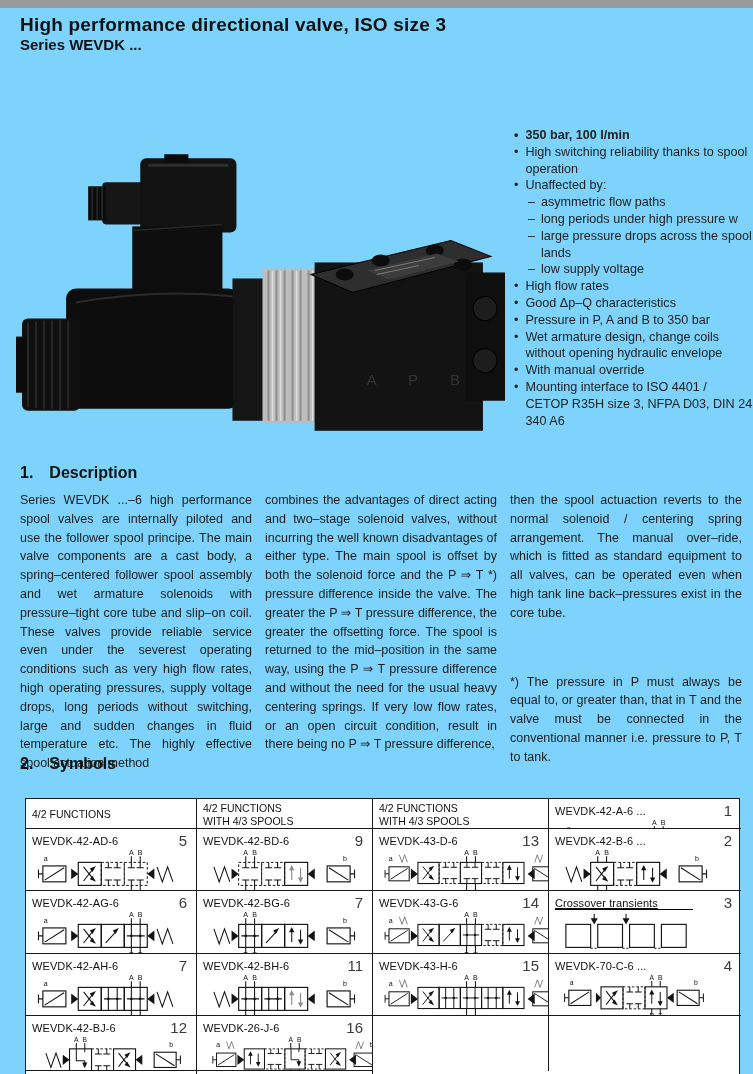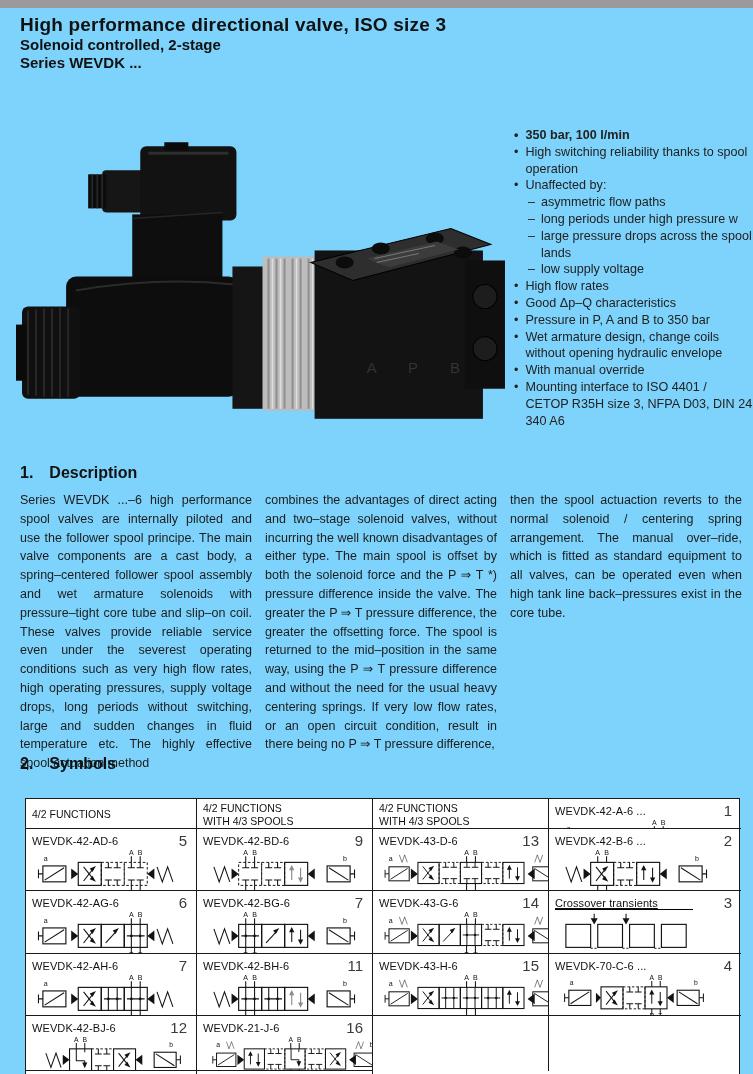--- a/index.html
+++ b/index.html
@@ -3,21 +3,21 @@
 <meta charset="utf-8">
 <style>
   html,body{margin:0;padding:0;background:#9a9a9a;}
   .page{position:relative;width:753px;height:1074px;background:#7dd3fc;overflow:hidden;
         font-family:"Liberation Sans",sans-serif;color:#111;margin:8px auto;}
   
   .hdr{position:absolute;left:20px;top:6px;}
   .hdr .t1{font-size:19px;font-weight:bold;letter-spacing:.2px;margin:0;}
   .hdr .t2{font-size:15px;font-weight:bold;line-height:18px;margin:0;}
   
-  .photo{position:absolute;left:14px;top:100px;width:496px;height:330px;}
+  .photo{position:absolute;left:14px;top:112px;width:496px;height:330px;}
   
   .features{position:absolute;left:514px;top:119px;width:239px;font-size:12.6px;
             line-height:16.8px;color:#222;}
   .features ul{list-style:none;margin:0;padding:0;}
   .features li{display:flex;gap:7px;margin:0;}
   .features li .dot{flex:0 0 auto;}
   .features li.bold{font-weight:bold;}
   .features ul.sub{margin-left:14px;}
   .features ul.sub li{gap:6px;}
   
@@ -113,21 +113,20 @@
     <g id="g-spring">
         <path class="ln" d="M0 3 L6 20 L12 3 L18 20"></path>
       </g>
   </defs>
 </svg>
 
 <div class="page">
 
   <div class="hdr">
     <div class="t1">High performance directional valve, ISO size 3</div>
-    <div class="t2">Solenoid controlled, 2-stage</div>
     <div class="t2">Series WEVDK ...</div>
   </div>
 
   <div class="photo">
     <svg viewBox="0 0 495 325" width="496" height="330">
       <g>
         <rect x="88" y="60" width="48" height="42" rx="4" fill="#161616"></rect>
         <rect x="74" y="64" width="18" height="34" fill="#0c0c0c"></rect>
         <path d="M78 64 v34 M83 64 v34 M88 64 v34" stroke="#2a2a2a" stroke-width="1.5"></path>
         <rect x="126" y="36" width="96" height="74" rx="6" fill="#121212"></rect>
@@ -228,20 +227,21 @@
     </div>
     <div class="cols">
       <div class="col">
           <p>Series WEVDK ...–6 high performance spool valves are internally piloted and use the follower spool principe. The main valve components are a cast body, a spring–centered follower spool assembly and wet armature solenoids with pressure–tight core tube and slip–on coil. These valves provide reliable service even under the severest operating conditions such as very high flow rates, high operating pressures, supply voltage drops, long periods without switching, large and sudden changes in fluid temperature etc. The highly effective spool actuation method</p>
         </div>
       <div class="col">
           <p>combines the advantages of direct acting and two–stage solenoid valves, without incurring the well known disadvantages of either type. The main spool is offset by both the solenoid force and the P ⇒ T *) pressure difference inside the valve. The greater the P ⇒ T pressure difference, the greater the offsetting force. The spool is returned to the mid–position in the same way, using the P ⇒ T pressure difference and without the need for the usual heavy centering springs. If very low flow rates, or an open circuit condition, result in there being no P ⇒ T pressure difference,</p>
         </div>
       <div class="col">
         <p>then the spool actuaction reverts to the normal solenoid / centering spring arrangement. The manual over–ride, which is fitted as standard equipment to all valves, can be operated even when high tank line back–pressures exist in the core tube.</p>
+        <p class="foot">*) The pressure in P must always be equal to, or greater than, that in T and the valve must be connected in the conventional manner i.e. pressure to P, T to tank.</p>
       </div>
     </div>
   </div>
 
   <div class="sym-h sec-h">
     <span>2.</span>
     <span>Symbols</span>
   </div>
 
   <div class="symtable">
@@ -552,21 +552,21 @@
         <text class="st stm" x="44" y="51">P</text>
         <text class="st stm" x="54" y="51">T</text>
         <g transform="translate(170,0) scale(-1,1)">
             <use href="#g-sol" transform="translate(2,18)"></use>
             <path class="fil" d="M48 21 V33 L56 27 Z"></path>
           </g>
         <text class="st" x="154" y="12">b</text>
       </svg>
     </div>
     <div class="tc">
-      <span class="ct">WEVDK-21-J-6</span>
+      <span class="ct">WEVDK-26-J-6</span>
       <span class="cn">16</span>
       <svg class="vsym" viewBox="0 0 196 52" width="184" height="44">
         <text class="st" x="5" y="12">a</text>
         <use href="#g-spring" transform="translate(17,4) scale(0.5)"></use>
           <use href="#g-sol" transform="translate(0,19) scale(0.88)"></use>
           <path class="fil" d="M30 21 V33 L38 27 Z"></path>
         <use href="#g-par" transform="translate(38,14) scale(0.92)"></use>
           <use href="#g-dash" transform="translate(62,14) scale(0.92)"></use>
           <use href="#g-tand" transform="translate(86,14) scale(0.92)"></use>
           <use href="#g-dash" transform="translate(110,14) scale(0.92)"></use>

